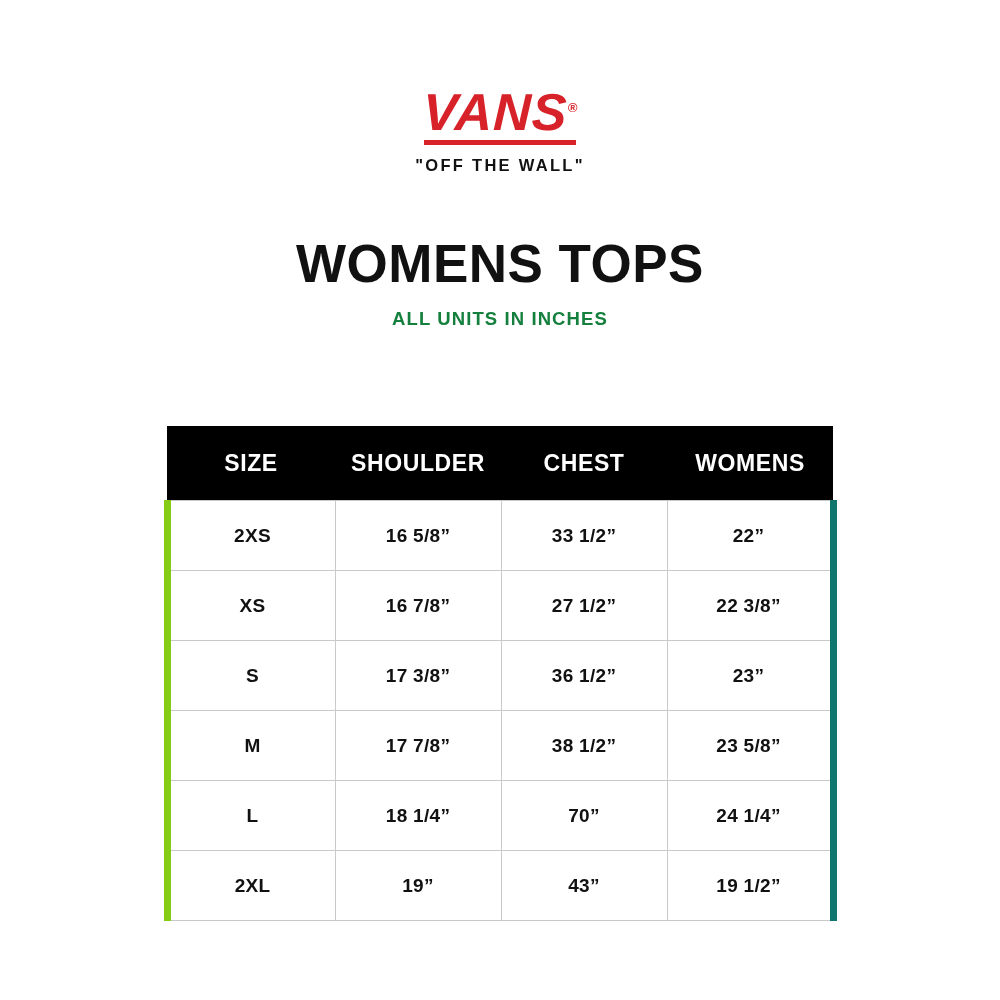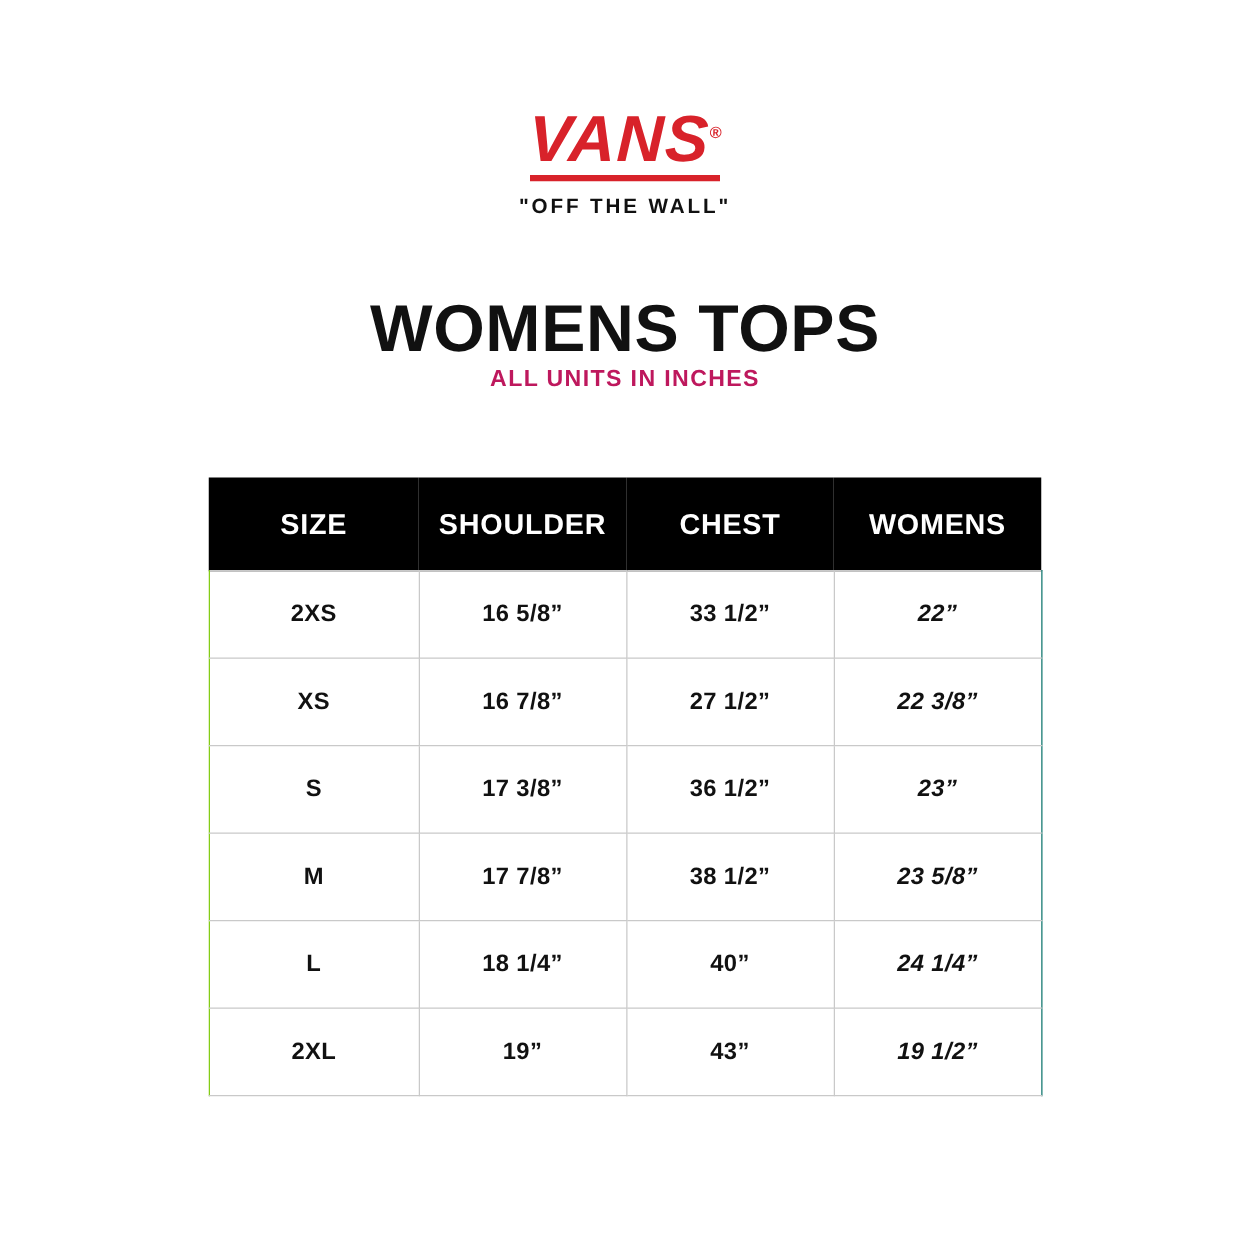--- a/index.html
+++ b/index.html
@@ -63,29 +63,29 @@
   .title {
     margin-top: 62px;
     font-size: 53px;
     font-weight: bold;
     letter-spacing: 0.5px;
     color: #111111;
     line-height: 1;
     text-align: right;
   }
   .subtitle {
-    margin-top: 2px;
+    margin-top: 18px;
     font-size: 18.5px;
     font-weight: bold;
     letter-spacing: 1.1px;
-    color: #be185d;
+    color: #15803d;
   }
   
   .size-table {
-    margin-top: 68px;
+    margin-top: 96px;
     width: 666px;
     border-collapse: collapse;
     table-layout: fixed;
   }
   .size-table th {
     background: #000000;
     color: #ffffff;
     font-size: 23px;
     font-weight: bold;
     letter-spacing: 0.6px;
@@ -95,22 +95,22 @@
   }
   .size-table td {
     border: 1px solid #c9c9c9;
     height: 67px;
     text-align: center;
     font-size: 19px;
     font-weight: bold;
     color: #111111;
     letter-spacing: 0.3px;
   }
-  .size-table tbody tr td:first-child { border-left: 1px solid #84cc16; }
-  .size-table tbody tr td:last-child  { border-right: 1px solid #0f766e; font-style: italic; }
+  .size-table tbody tr td:first-child { border-left: 7px solid #84cc16; }
+  .size-table tbody tr td:last-child  { border-right: 7px solid #0f766e; }
   .col-size     { width: 168px; }
   .col-shoulder { width: 166px; }
   .col-chest    { width: 166px; }
   .col-length   { width: 166px; }
 </style>
 </head>
 <body>
 
 <div class="page">
 
@@ -159,21 +159,21 @@
       </tr>
       <tr>
         <td>M</td>
         <td>17 7/8”</td>
         <td>38 1/2”</td>
         <td>23 5/8”</td>
       </tr>
       <tr>
         <td>L</td>
         <td>18 1/4”</td>
-        <td>40”</td>
+        <td>70”</td>
         <td>24 1/4”</td>
       </tr>
       <tr>
         <td>2XL</td>
         <td>19”</td>
         <td>43”</td>
         <td>19 1/2”</td>
       </tr>
     </tbody>
   </table>

